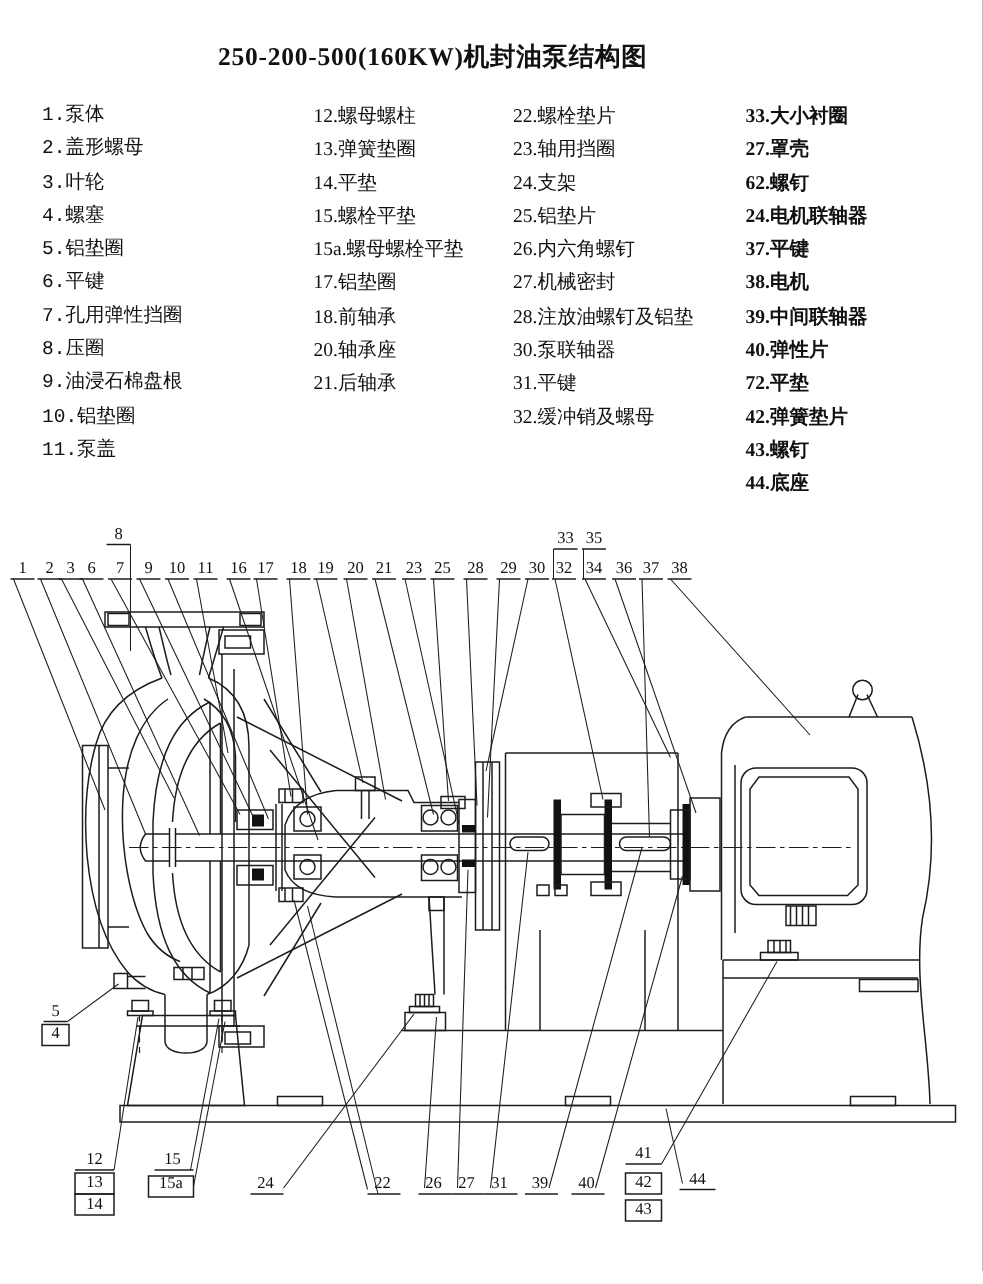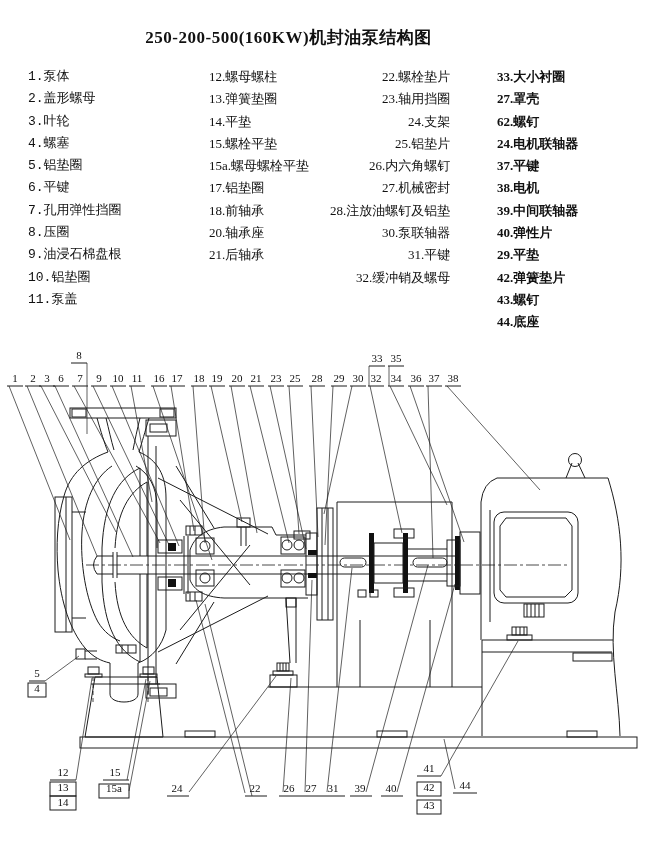--- a/index.html
+++ b/index.html
@@ -1,21 +1,21 @@
 <!DOCTYPE html>
 <html><head>
 <meta charset="utf-8">
 <style>
   html,body{margin:0;padding:0;background:#888;}
   #page{position:relative;width:655px;height:856px;background:#ffffff;overflow:hidden;
         font-family:"Liberation Serif","DejaVu Serif",serif;color:#111;}
   #title{position:absolute;left:0;top:26px;width:577px;text-align:center;
          font-size:17px;font-weight:bold;letter-spacing:.5px;}
   .col{position:absolute;top:66px;font-size:13px;line-height:22.3px;white-space:nowrap;}
-  #col1{left:28px;font-family:Liberation Mono, monospace;} #col2{left:176px;margin-left:33px;} #col3{left:330px;text-align:right;} #col4{left:497px;font-weight:bold;}
+  #col1{left:28px;font-family:Liberation Mono, monospace;} #col2{left:176px;margin-left:33px;} #col3{left:342px;} #col4{left:497px;font-weight:bold;}
   #drawing{position:absolute;left:0;top:0;}
   svg line,svg path,svg rect,svg circle,svg polyline{stroke:#1c1c1c;stroke-width:1;fill:none;}
   svg .blk{fill:#111;stroke:none;}
   svg .thin{stroke-width:.7;}
   svg .cl{stroke-dasharray:13 3 3 3;stroke-width:.8;}
   svg .bdash{stroke-dasharray:4 3;stroke-width:.8;}
   svg text{fill:#111;stroke:none;font-family:"Liberation Serif","DejaVu Serif",serif;font-size:11px;text-anchor:middle;}
 </style>
 </head>
 <body>
@@ -61,21 +61,21 @@
     </div>
   <div class="col" id="col4">
       <div>33.大小衬圈</div>
       <div>27.罩壳</div>
       <div>62.螺钉</div>
       <div>24.电机联轴器</div>
       <div>37.平键</div>
       <div>38.电机</div>
       <div>39.中间联轴器</div>
       <div>40.弹性片</div>
-      <div>29.平垫</div>
+      <div>72.平垫</div>
       <div>42.弹簧垫片</div>
       <div>43.螺钉</div>
       <div>44.底座</div>
     </div>
 
   <svg id="drawing" width="655" height="856" viewBox="0 0 655 856">
     <g>
 
       <rect x="70" y="408" width="106" height="10"></rect>
       <rect x="72" y="409" width="14" height="8"></rect>

